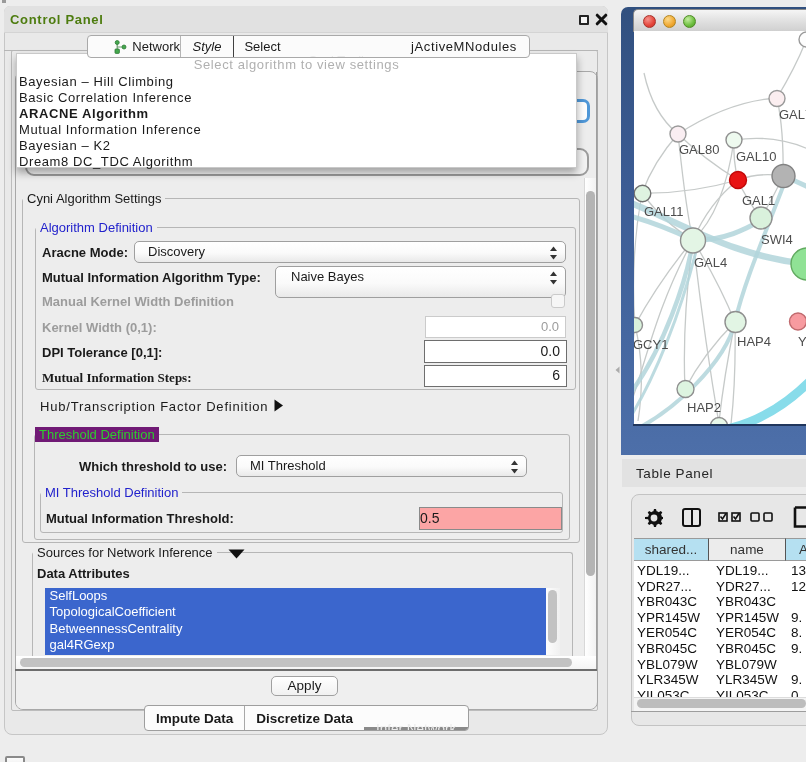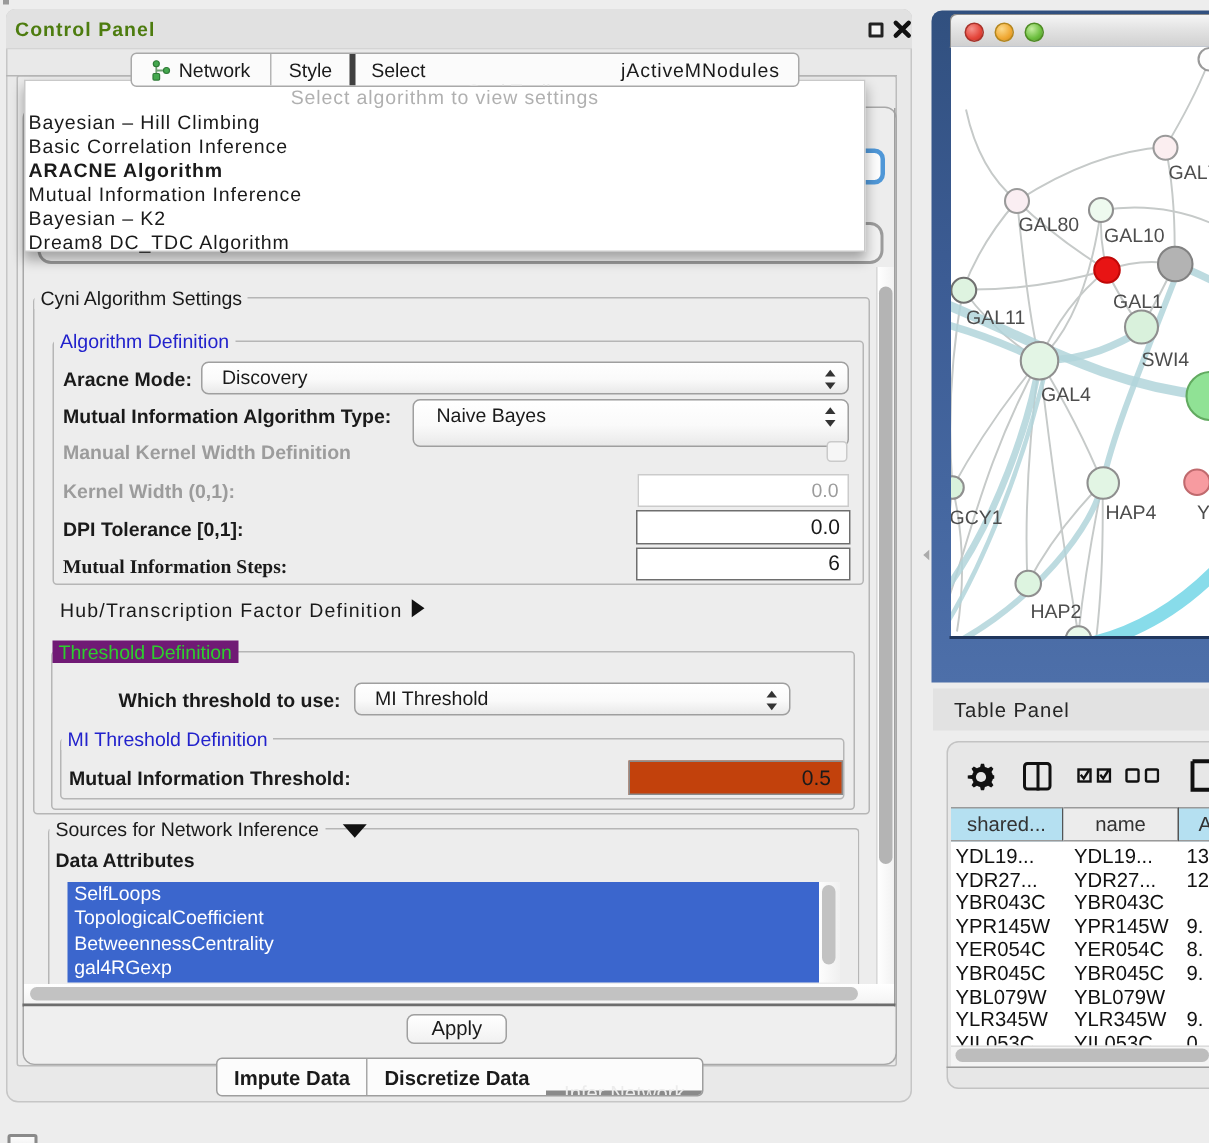--- a/index.html
+++ b/index.html
@@ -13,29 +13,29 @@
 <div class="abs" id="cpwin" style="left:4px;top:6px;width:604px;height:729px;background:#e9e9e9;border:1px solid #c6c6c6;border-radius:6px 6px 8px 8px;box-sizing:border-box;"></div>
 
 <div class="abs" style="left:4px;top:6px;width:604px;height:27px;background:#e1e1e1;border-radius:6px 6px 0 0;border-bottom:1px solid #d4d4d4;box-sizing:border-box;"></div>
 <div class="abs" style="left:10px;top:12px;font-size:13px;color:#4d7c0f;letter-spacing:0.7px;font-weight:bold;">Control Panel</div>
 <div class="abs" style="left:579px;top:15px;width:10px;height:10px;border:2px solid #222;border-radius:1px;box-sizing:border-box;background:#f4f4f4;"></div>
 <svg class="abs" style="left:595px;top:13px;" width="13" height="13" viewBox="0 0 13 13">
     <path d="M2.2 2.2 L10.8 10.8 M10.8 2.2 L2.2 10.8" stroke="#111" stroke-width="3" stroke-linecap="round"></path>
   </svg>
 
 <div class="abs" id="toptabs" style="left:87px;top:35px;height:21px;z-index:40;border:1px solid #a9a9a9;border-radius:4px;background:#fbfbfb;display:flex;overflow:hidden;font-size:13px;">
-  <div style="width:92px;display:flex;align-items:center;justify-content:center;border-right:1px solid #b5b5b5;">
+  <div style="width:92px;display:flex;align-items:center;justify-content:flex-end;border-right:1px solid #b5b5b5;">
     <svg width="13" height="14" viewBox="0 0 13 14" style="margin-right:5px;">
         <path d="M3.2 3 L3.2 10.5 M3.2 7 L9.5 7" stroke="#6f9f72" stroke-width="1.2" fill="none"></path>
         <circle cx="3.2" cy="2.5" r="2" fill="#44a84e" stroke="#2e7a36" stroke-width="0.8"></circle>
         <circle cx="10" cy="7" r="2" fill="#44a84e" stroke="#2e7a36" stroke-width="0.8"></circle>
         <rect x="1" y="9" width="4.4" height="4.4" rx="0.8" fill="#44a84e" stroke="#2e7a36" stroke-width="0.8"></rect>
       </svg>
     Network</div>
-  <div style="width:52px;display:flex;align-items:center;justify-content:center;border-right:4px solid #404040;">Style</div>
+  <div style="width:52px;display:flex;align-items:center;justify-content:center;border-right:1px solid #404040;font-style:italic;">Style</div>
   <div style="width:57px;display:flex;align-items:center;justify-content:center;">Select</div>
   <div style="width:108px;display:flex;align-items:center;justify-content:center;background:#7f7f7f;color:#e9e9e9;margin-top:24px;">Cyni Toolbox</div>
   <div style="width:130px;display:flex;align-items:center;justify-content:center;letter-spacing:0.6px;">jActiveMNodules</div>
 </div>
 
 <div class="abs" style="left:11px;top:50px;width:587px;height:661px;border:1px solid #bcbcbc;border-radius:2px;background:#ebebeb;box-sizing:border-box;"></div>
 <div class="abs" style="left:4px;top:50px;width:594px;height:1px;background:#b6b6b6;"></div>
 <div class="abs" style="left:14.5px;top:71px;width:583px;height:639px;border:1.5px solid #a8a8a8;border-radius:8px;background:#ededed;box-sizing:border-box;"></div>
 
 <div class="abs" style="left:480px;top:99px;width:110px;height:24px;border:3px solid #4f97d7;border-radius:7px;background:#fdfdfd;box-sizing:border-box;"></div>
@@ -96,21 +96,21 @@
     <span style="margin-left:13px;">MI Threshold</span><svg class="arr" width="9" height="14" viewBox="0 0 9 14">
         <path d="M4.5 0.5 L8 5 L1 5 Z" fill="#333"></path>
         <path d="M4.5 13.5 L8 9 L1 9 Z" fill="#333"></path>
       </svg>
   </div>
 
   <div class="abs" style="left:40px;top:492px;width:523px;height:41px;border:1px solid #b6b6b6;border-radius:3px;box-sizing:border-box;"></div>
   <div class="abs" style="left:41px;top:485px;background:#ededed;padding:0 4px;color:#2222cc;">MI Threshold Definition</div>
 
   <div class="abs" style="left:46px;top:511px;font-weight:bold;">Mutual Information Threshold:</div>
-  <div class="abs" style="left:419px;top:507px;width:143px;height:23px;border:1.5px solid #8a8a8a;background:#c2410c;box-sizing:border-box;text-align:right;line-height:20px;padding-right:7px;font-size:14px;">0.5</div>
+  <div class="abs" style="left:419px;top:507px;width:143px;height:23px;border:1.5px solid #8a8a8a;background:#fca5a5;box-sizing:border-box;line-height:20px;padding-right:7px;font-size:14px;">0.5</div>
 
   <div class="abs" style="left:32px;top:552px;width:541px;height:117px;border:1px solid #b6b6b6;border-radius:3px;border-bottom:none;box-sizing:border-box;"></div>
   <div class="abs" style="left:33px;top:545px;background:#ededed;padding:0 4px;">Sources for Network Inference</div>
   <svg class="abs" style="left:228px;top:549px;z-index:5;" width="17" height="10" viewBox="0 0 17 10">
       <path d="M0.5 0.5 L16.5 0.5 L8.5 9.5 Z" fill="#111"></path>
     </svg>
 
   <div class="abs" style="left:37px;top:566px;font-weight:bold;">Data Attributes</div>
 
   <div class="abs" style="left:45px;top:588px;width:501px;height:67px;background:#3b66cd;color:#fff;font-size:13px;line-height:16.4px;box-sizing:border-box;overflow:hidden;">

